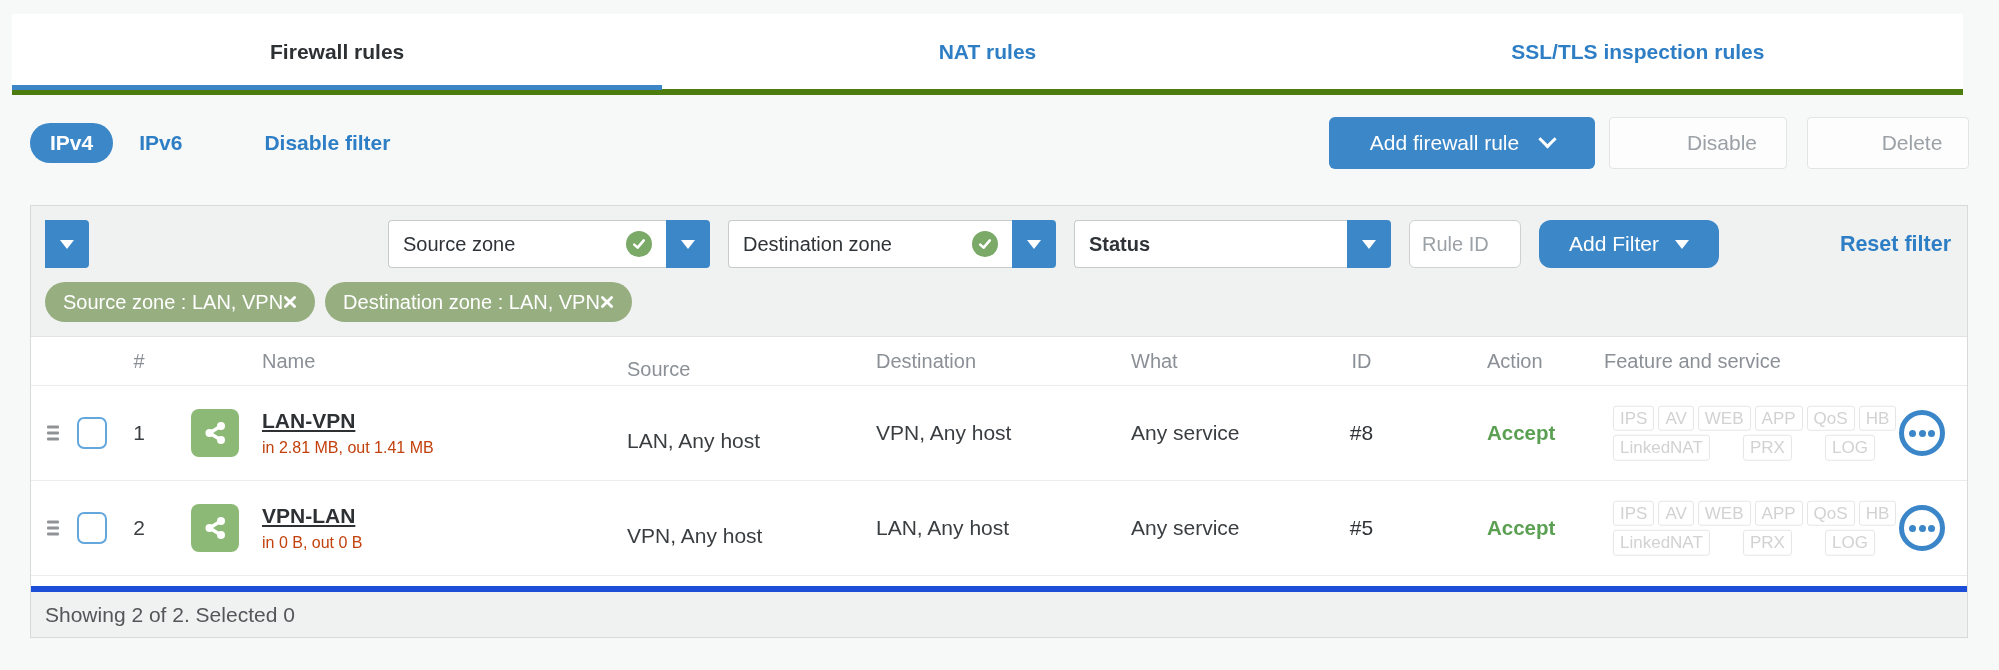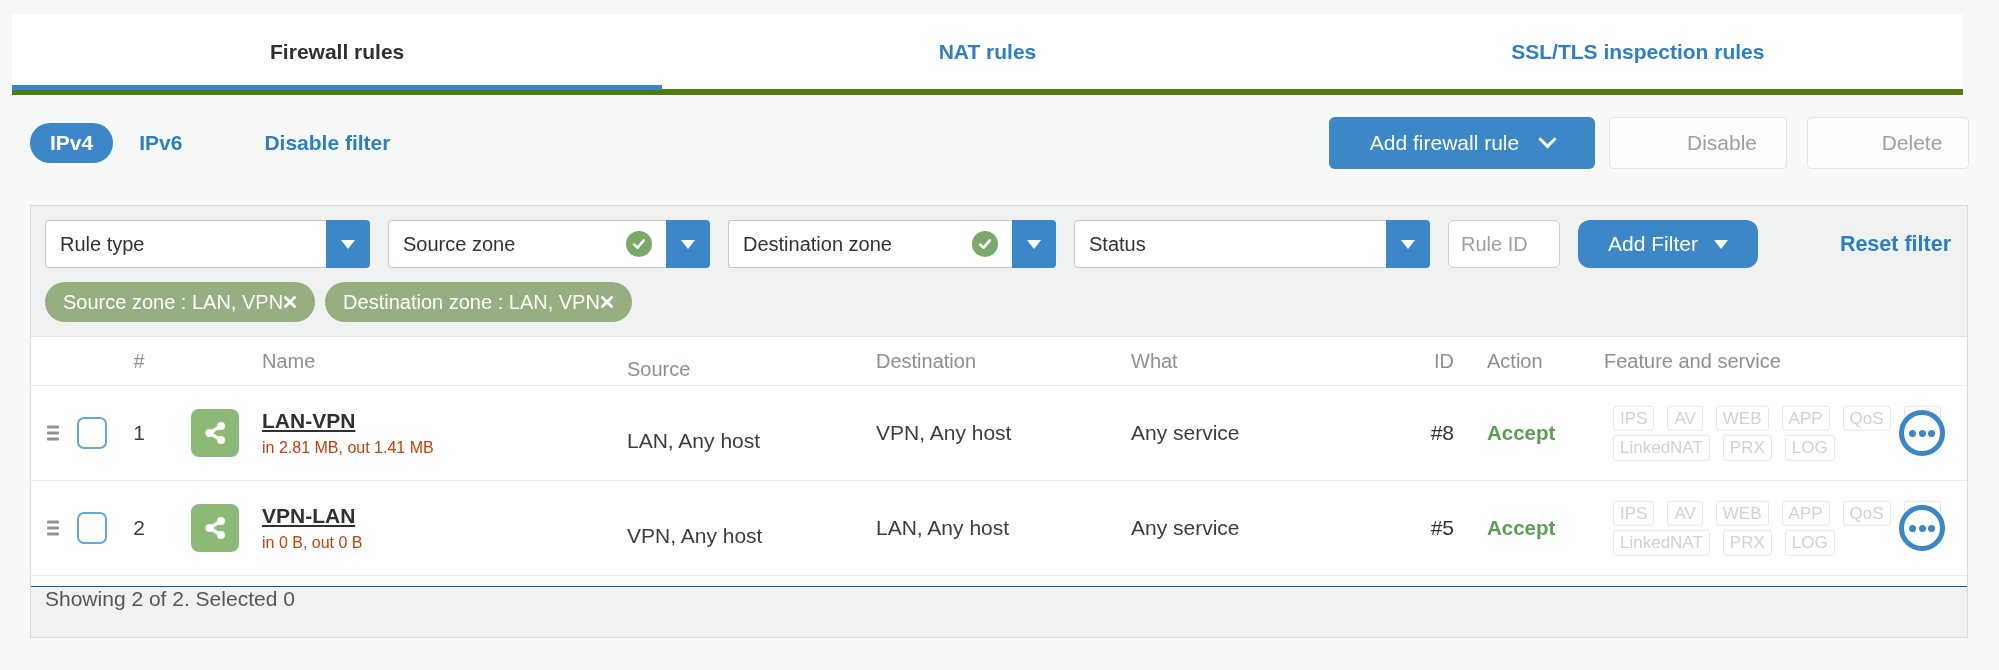--- a/index.html
+++ b/index.html
@@ -39,21 +39,21 @@
   .filter-area { background:#f0f1f1; padding:14px; height:130px; display:flex; flex-direction:column; gap:14px; }
   .filter-row { display:flex; align-items:center; gap:18px; height:48px; }
   .select { display:flex; height:48px; cursor:pointer; }
   .select .field { background:#fff; border:1px solid #c9cacb; border-right:none; border-radius:4px 0 0 4px;
                    display:flex; align-items:center; padding:0 14px; font-size:20px; color:#2f3337; flex:1; }
   .select .field .lbl { flex:1; }
   .select .dd { width:44px; background:#3c87c8; border-radius:0 4px 4px 0; display:flex;
                 align-items:center; justify-content:center; }
   .tri { width:0; height:0; border-left:7.5px solid transparent; border-right:7.5px solid transparent;
          border-top:9px solid #fff; }
-  .w-ruletype { width:325px; } .w-source { width:322px; } .w-dest { width:328px; } .w-status { width:356px; }
+  .w-ruletype { width:325px; } .w-source { width:322px; } .w-dest { width:328px; } .w-status { width:317px;font-weight:bold; }
   .check-circle { width:26px; height:26px; border-radius:50%; background:#7aa968; display:flex;
                   align-items:center; justify-content:center; margin-left:8px; flex:none; }
   .ruleid { width:112px; height:48px; border:1px solid #cfd0d1; border-radius:6px; padding:0 12px;
             font-size:20px; font-family:inherit; color:#2f3337; background:#fff; }
   .ruleid::placeholder { color:#9ba1a6; }
   .btn-addfilter { width:180px; height:48px; background:#3c87c8; color:#fff; border:none; border-radius:12px;
                    font-size:21px; font-family:inherit; display:flex; align-items:center; justify-content:center;
                    gap:16px; cursor:pointer; }
   .reset-filter { margin-left:auto; color:#2e7ec5; font-weight:700; font-size:21.5px; text-decoration:none;
                   cursor:pointer; padding-right:2px; }
@@ -68,49 +68,49 @@
            border-bottom:1px solid #ececec; flex:none; }
   .thead .hc { position:absolute; top:50%; transform:translateY(-50%); font-size:20px; font-weight:500; color:#8b9097; }
   .trow { position:relative; height:95px; background:#fff; border-bottom:1px solid #ececec; flex:none; }
   .cell { position:absolute; top:50%; transform:translateY(-50%); }
 
   .c-num   { left:88px;  width:40px; text-align:center; }
   .c-name  { left:231px; }
   .c-src   { left:596px;margin-top:8px; }
   .c-dst   { left:845px; }
   .c-what  { left:1100px; }
-  .c-id    { left:1358px; width:65px; text-align:right; }
+  .c-id    { left:1298px; width:65px; text-align:center; }
   .c-act   { left:1456px; }
   .c-feat  { left:1573px; }
 
   .grip { left:16px; display:flex; flex-direction:column; gap:3px; cursor:grab; }
   .grip i { display:block; width:12px; height:3px; background:#8f9396; border-radius:1px; }
   .rowcheck { left:46px; width:30px; height:32px; border:2px solid #64a7dc; border-radius:7px;
               background:#fff; cursor:pointer; }
   .idx { font-size:21px; color:#3a3e41; }
   .ruleicon { left:160px; width:48px; height:48px; border-radius:8px; background:#8cba76;
               display:flex; align-items:center; justify-content:center; }
   .name-link { font-size:21px; font-weight:700; color:#2d3134; text-decoration:underline; cursor:pointer; }
   .traffic { font-size:16px; color:#c2410c; margin-top:6px; }
   .val { font-size:21px; color:#3a3e41; }
   .rid { font-size:21px; color:#2f3337; font-weight:500; }
   .accept { font-size:20.5px; font-weight:700; color:#5ba052; }
 
   .badges { left:1582px; width:262px; text-align:right; }
-  .badges .line { display:flex; justify-content:flex-start; gap:13px; }
+  .badges .line { display:flex; justify-content:space-between; gap:4px; }
   .badges .line + .line { margin-top:4px; }
   .badge { display:inline-block; font-size:17px; color:#d2d2d2; border:1.5px solid #e6e6e6;
            border-radius:3px; padding:1px 6px; line-height:1.25; background:#fff; }
 
   .more-btn { left:1868px; width:46px; height:46px; border-radius:50%; border:5px solid #3a86c8;
               background:#fff; display:flex; align-items:center; justify-content:center; gap:2.5px; cursor:pointer; }
   .more-btn i { display:block; width:7px; height:7px; border-radius:50%; background:#3a86c8; }
 
   .row-gap { height:10px; background:#fff; flex:none; }
-  .tfoot { flex:1; background:#f0f1f1; border-top:1px solid #1d4ed8; display:flex; align-items:flex-start;
+  .tfoot { flex:1; background:#f0f1f1; border-top:6px solid #1d4ed8; display:flex; align-items:center;
            padding-left:14px; font-size:21px; color:#53575a; }
 </style>
 </head>
 <body>
 
 <div class="page">
 
   <div class="tabbar">
     <div class="tab active">
       <span>Firewall rules</span>
@@ -135,23 +135,20 @@
     <button class="btn-ghost btn-disable">Disable</button>
     <button class="btn-ghost btn-delete">Delete</button>
   </div>
 
   <div class="panel">
 
     <div class="filter-area">
       <div class="filter-row">
 
         <div class="select w-ruletype">
-          <div class="field">
-            <span class="lbl">Rule type</span>
-          </div>
           <div class="dd">
               <span class="tri"></span>
             </div>
         </div>
 
         <div class="select w-source">
           <div class="field">
             <span class="lbl">Source zone</span>
             <span class="check-circle">
               <svg width="16" height="16" viewBox="0 0 16 16">

